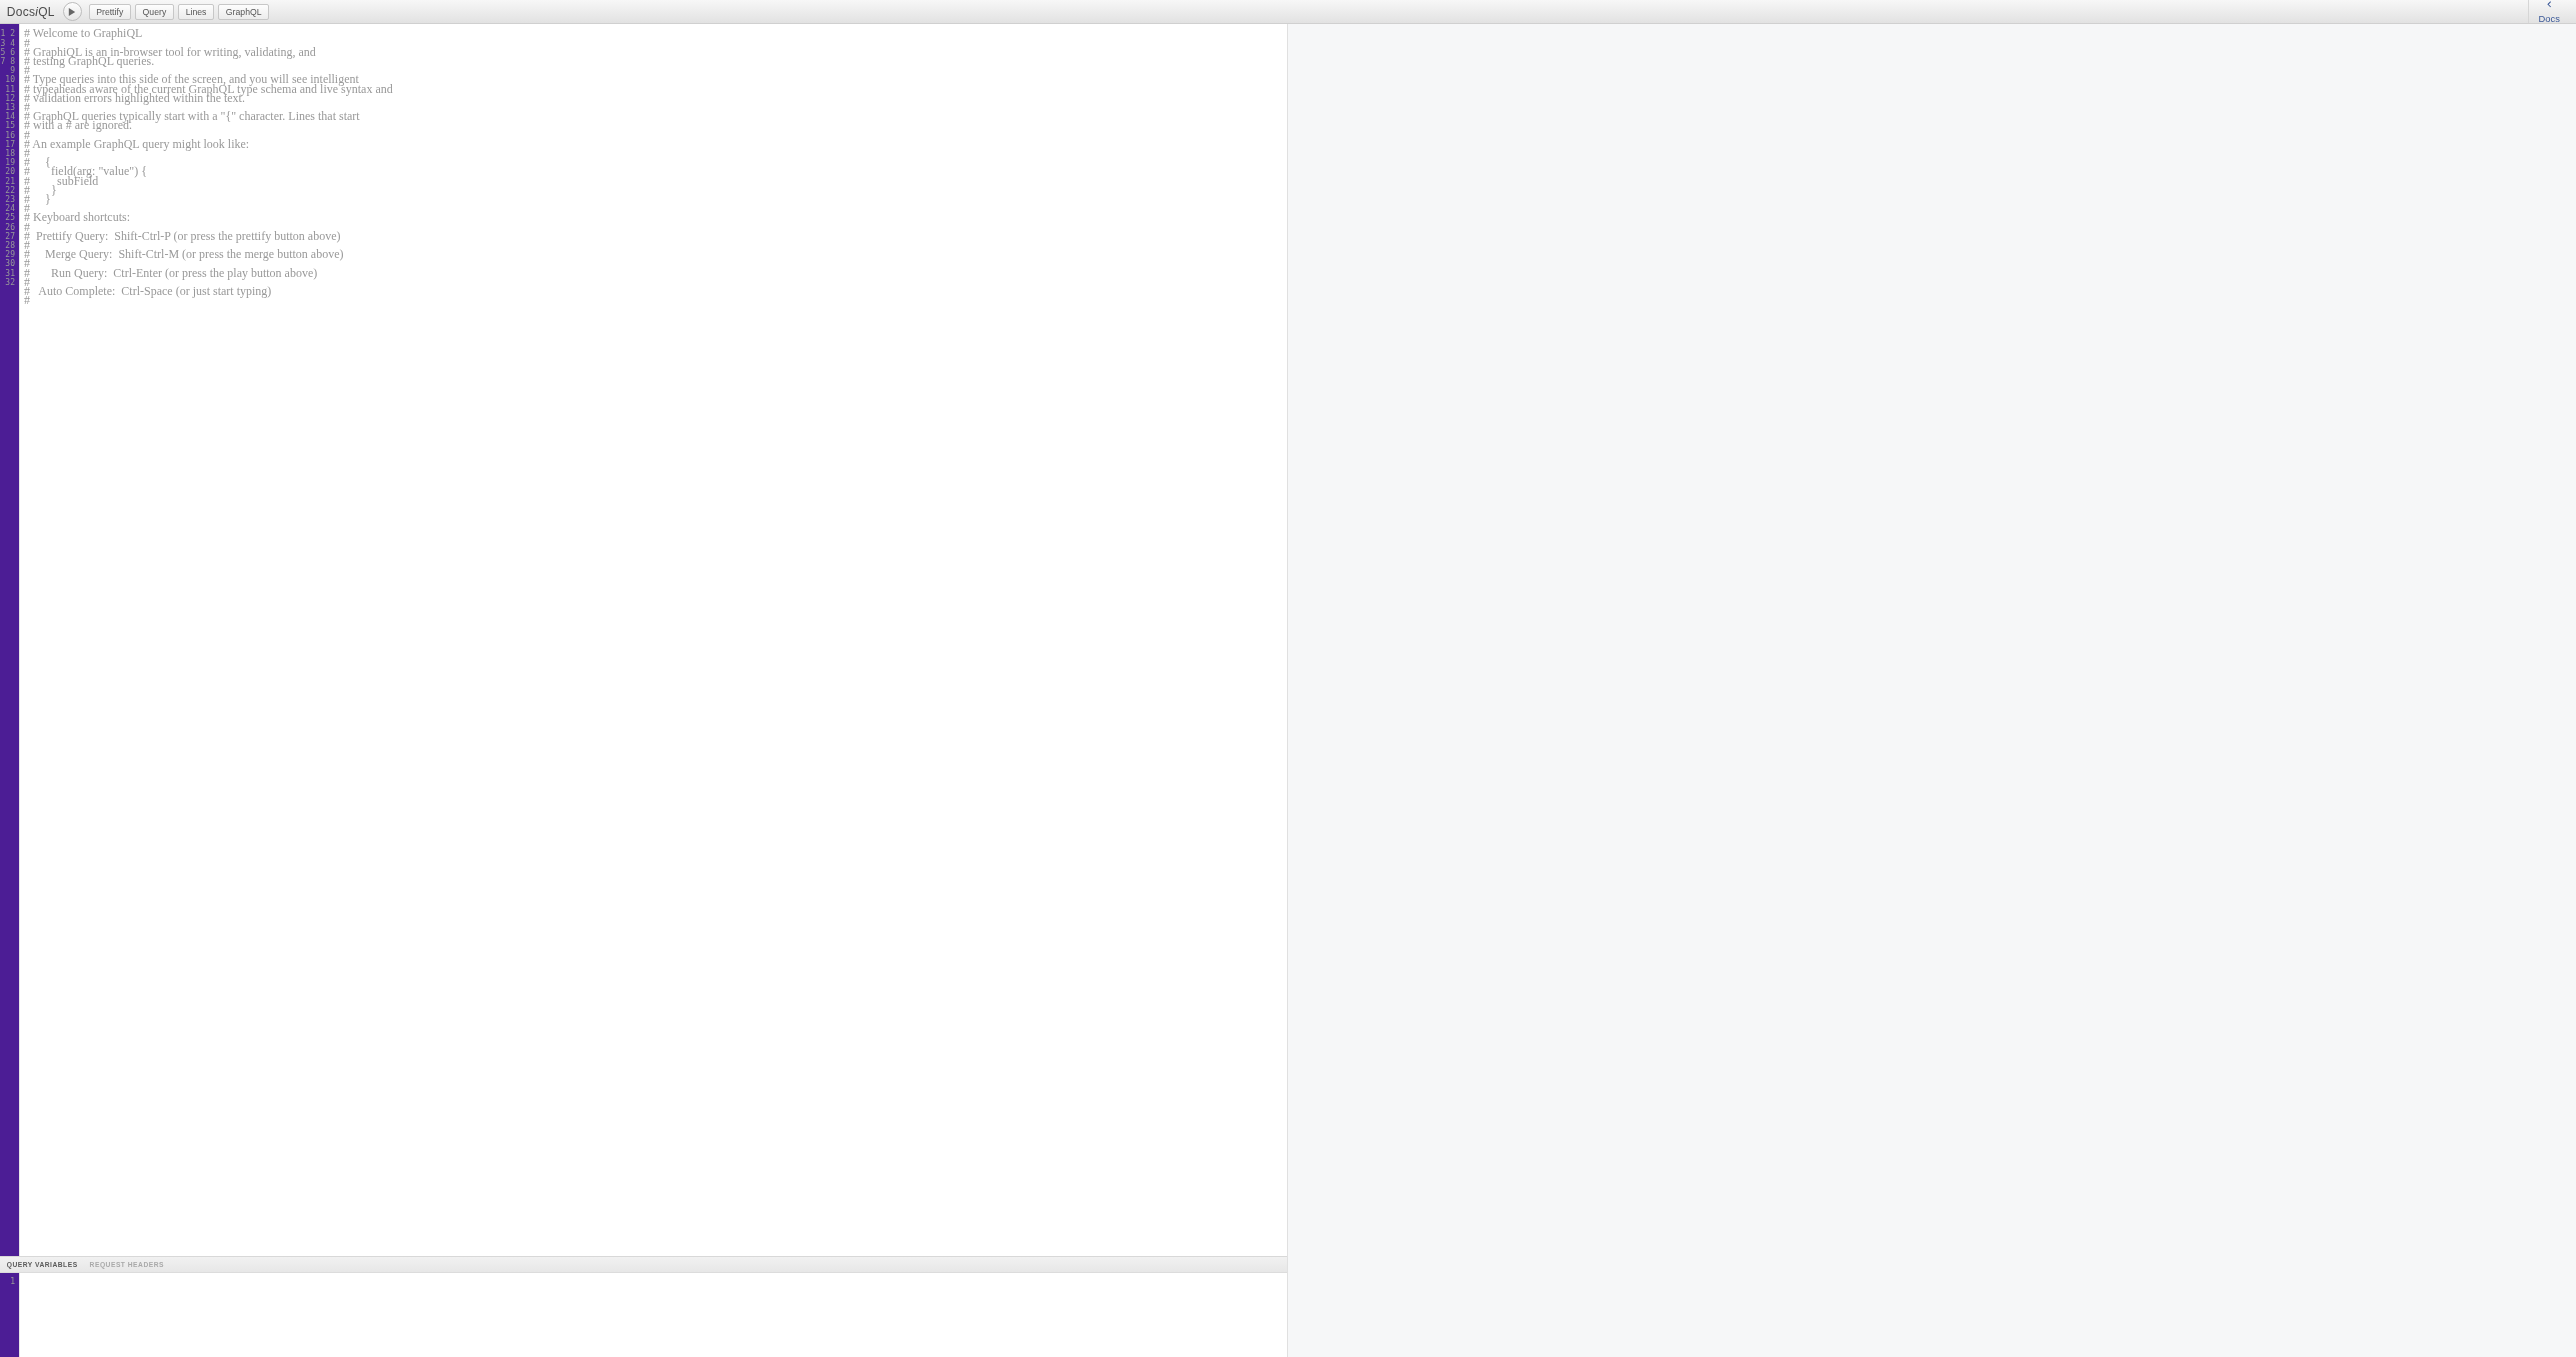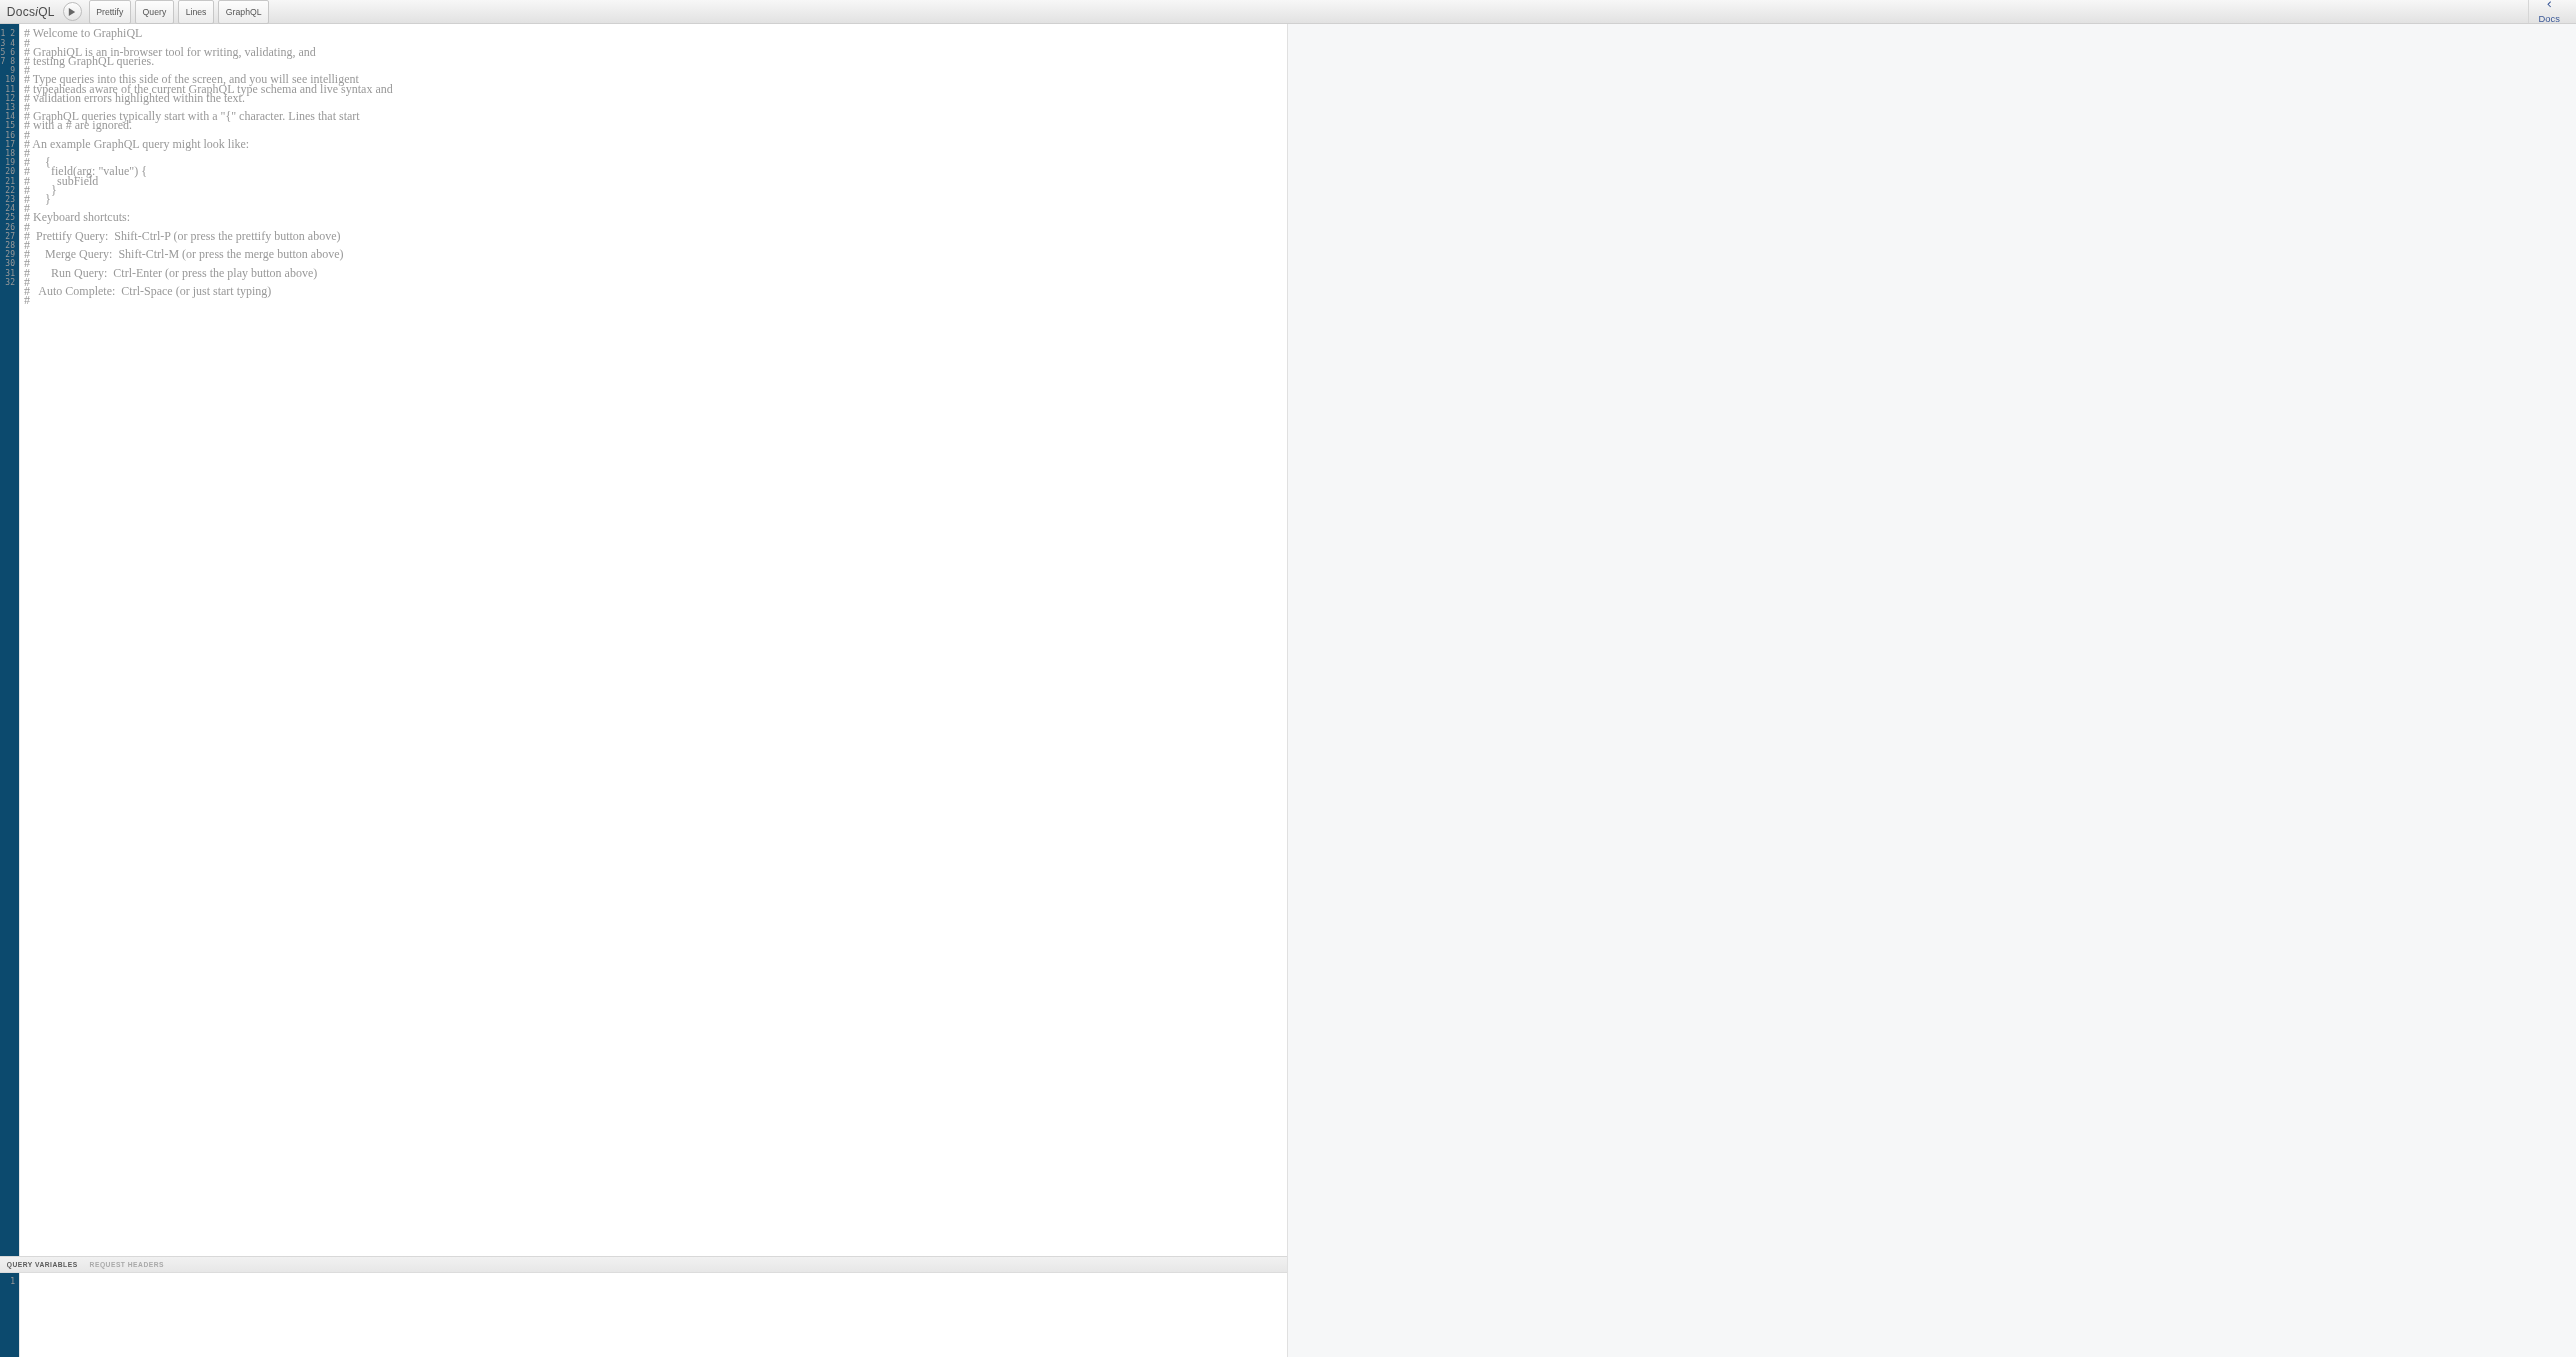--- a/index.html
+++ b/index.html
@@ -20,21 +20,21 @@
     .play-btn {
       width: 19px; height: 19px; border-radius: 50%;
       background: linear-gradient(#fdfdfd, #e6e6e6);
       border: 0.7px solid #bcbcbc;
       display: flex; align-items: center; justify-content: center;
       cursor: pointer; margin-right: 6.7px;
       box-shadow: 0 0.7px 0 rgba(255,255,255,.7) inset;
     }
     .play-btn svg { width: 8px; height: 8px; }
     .tb-btn {
-      height: 24px;
+      height: 16px;
       padding: 0 6.7px;
       font-size: 8.7px;
       color: #555;
       background: linear-gradient(#fdfdfd, #ececec);
       border: 0.7px solid #c7c7c7;
       border-radius: 2px;
       margin-right: 4px;
       cursor: pointer;
     }
     .spacer { flex: 1; }
@@ -67,21 +67,21 @@
 
     .editor {
       flex: 1;
       display: flex;
       overflow: auto;
       min-height: 0;
       background: #fff;
     }
     .gutter {
       width: 20px;
-      background: #0c4a6e;
+      background: #4c1d95;
       color: #999;
       border-right: 0.7px solid #e6e6e6;
       font-family: "Menlo","Consolas",monospace;
       font-size: 8px;
       text-align: right;
       padding: 5.4px 4px 5.4px 0;
       user-select: none;
       line-height: 9.2px;
     }
     .code {

